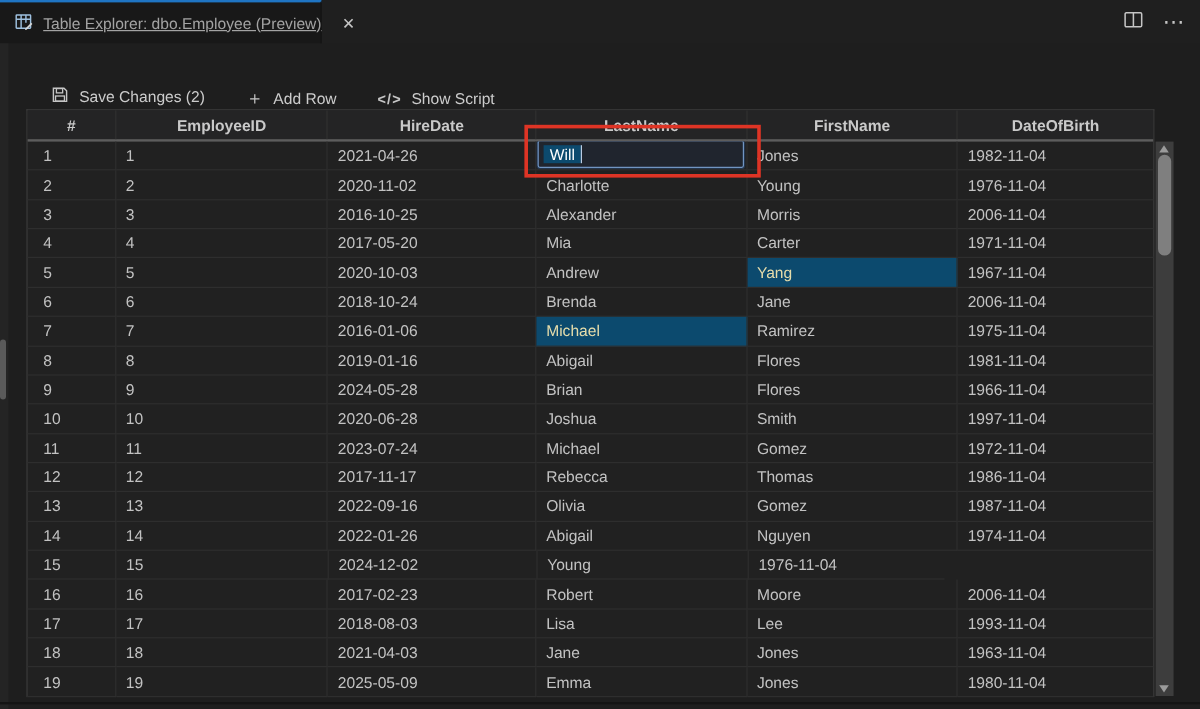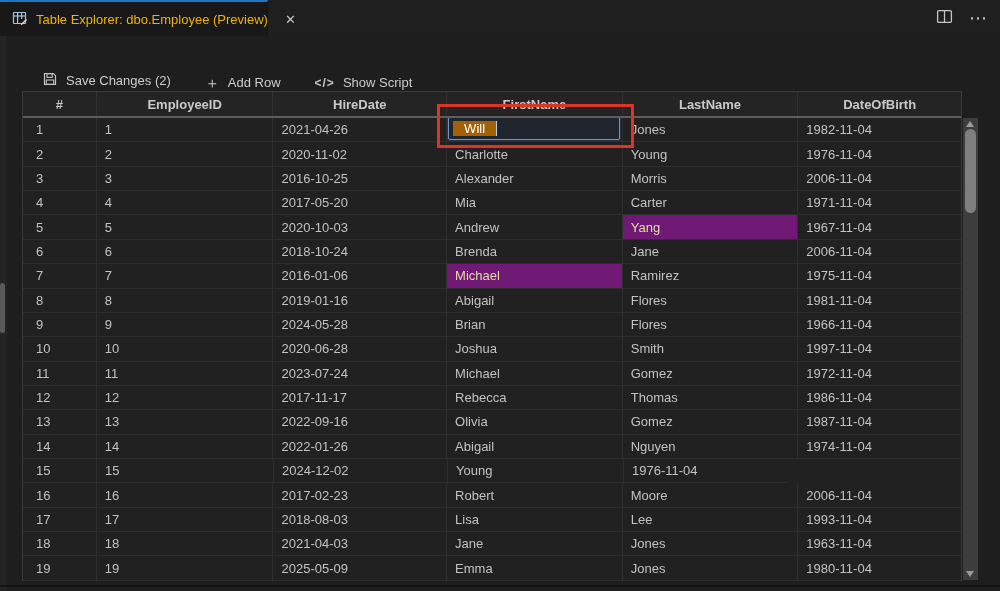--- a/index.html
+++ b/index.html
@@ -18,21 +18,21 @@
   .tabbar {
     position: absolute; left:0; top:0; right:0; height:36px;
     background:#1f1f1f; display:flex; align-items:stretch;
   }
   .tab {
     width:268px; background:#181818; border-top:2px solid #1f75c4;
     border-right:1px solid #141414;
     display:flex; align-items:center; gap:8px; padding:0 10px 0 12px;
     cursor:pointer;
   }
-  .tab-title { color:#eab308; white-space:nowrap; }
+  .tab-title { color:#a3a3a3; white-space:nowrap;text-decoration:underline; }
   .tab-close { margin-left:6px; color:#c5c5c5; font-size:13px; padding:1px 3px; border-radius:3px; }
   .tab-actions { position:absolute; right:12px; top:0; height:36px; display:flex; align-items:center; gap:16px; }
   .icon-more { color:#c5c5c5; font-size:18px; letter-spacing:1px; line-height:1; }
 
   
   .toolbar {
     position:absolute; left:0; top:50px; right:0; height:40px;
     display:flex; align-items:flex-end; padding-left:42px; gap:34px;
   }
   .tbtn { display:flex; align-items:center; gap:8px; color:#cccccc; cursor:pointer; }
@@ -61,33 +61,33 @@
     white-space:nowrap; overflow:hidden;
   }
   .cell:last-child { border-right:none; }
   .cell.rownum { padding-left:13px; }
   .c0 { width:74px; }
   .c1 { width:177px; }
   .c2 { width:174px; }
   .c3 { width:176px; }
   .c4 { width:176px; }
   .c5 { width:163px; }
-  .cell.dirty { background:#701a75; color:#e5dcab; }
+  .cell.dirty { background:#0c4a6e; color:#e5dcab; }
 
   
   .edit-input {
     position:absolute; left:1px; right:2px; top:-1px; bottom:1px;
     background:#20252e;
     border:1px solid #7195c2;
     box-shadow: 0 0 0 1px #24364d;
     border-radius:2px;
     display:flex; align-items:center; padding-left:4px;
     color:#ffffff;
   }
-  .edit-input .sel { background:#a16207; color:#ffffff; padding:0 11px; }
+  .edit-input .sel { background:#0c4a6e; color:#ffffff; padding:0 5px; }
   .edit-input .caret { width:1px; height:15px; background:#b9ccе3; background:#b9cce3; }
 
   
   .red-box {
     position:absolute; left:437px; top:104px; width:197px; height:44px;
     border:3px solid #de3425; z-index:50; pointer-events:none;
   }
 
   
   .vscroll {
@@ -157,22 +157,22 @@
       <span class="glyph code">&lt;/&gt;</span>
       <span>Show Script</span>
     </div>
   </div>
 
   <div class="grid">
     <div class="grid-header" id="gridHeader">
         <div class="hcell c0">#</div>
         <div class="hcell c1">EmployeeID</div>
         <div class="hcell c2">HireDate</div>
+        <div class="hcell c4">LastName</div>
         <div class="hcell c3">FirstName</div>
-        <div class="hcell c4">LastName</div>
         <div class="hcell c5">DateOfBirth</div>
       </div>
     <div id="gridBody">
         <div class="row">
           <div class="cell c0 rownum">1</div>
           <div class="cell c1">1</div>
           <div class="cell c2">2021-04-26</div>
           <div class="cell c3">
             <div class="edit-input">
               <span class="sel">Will</span>

